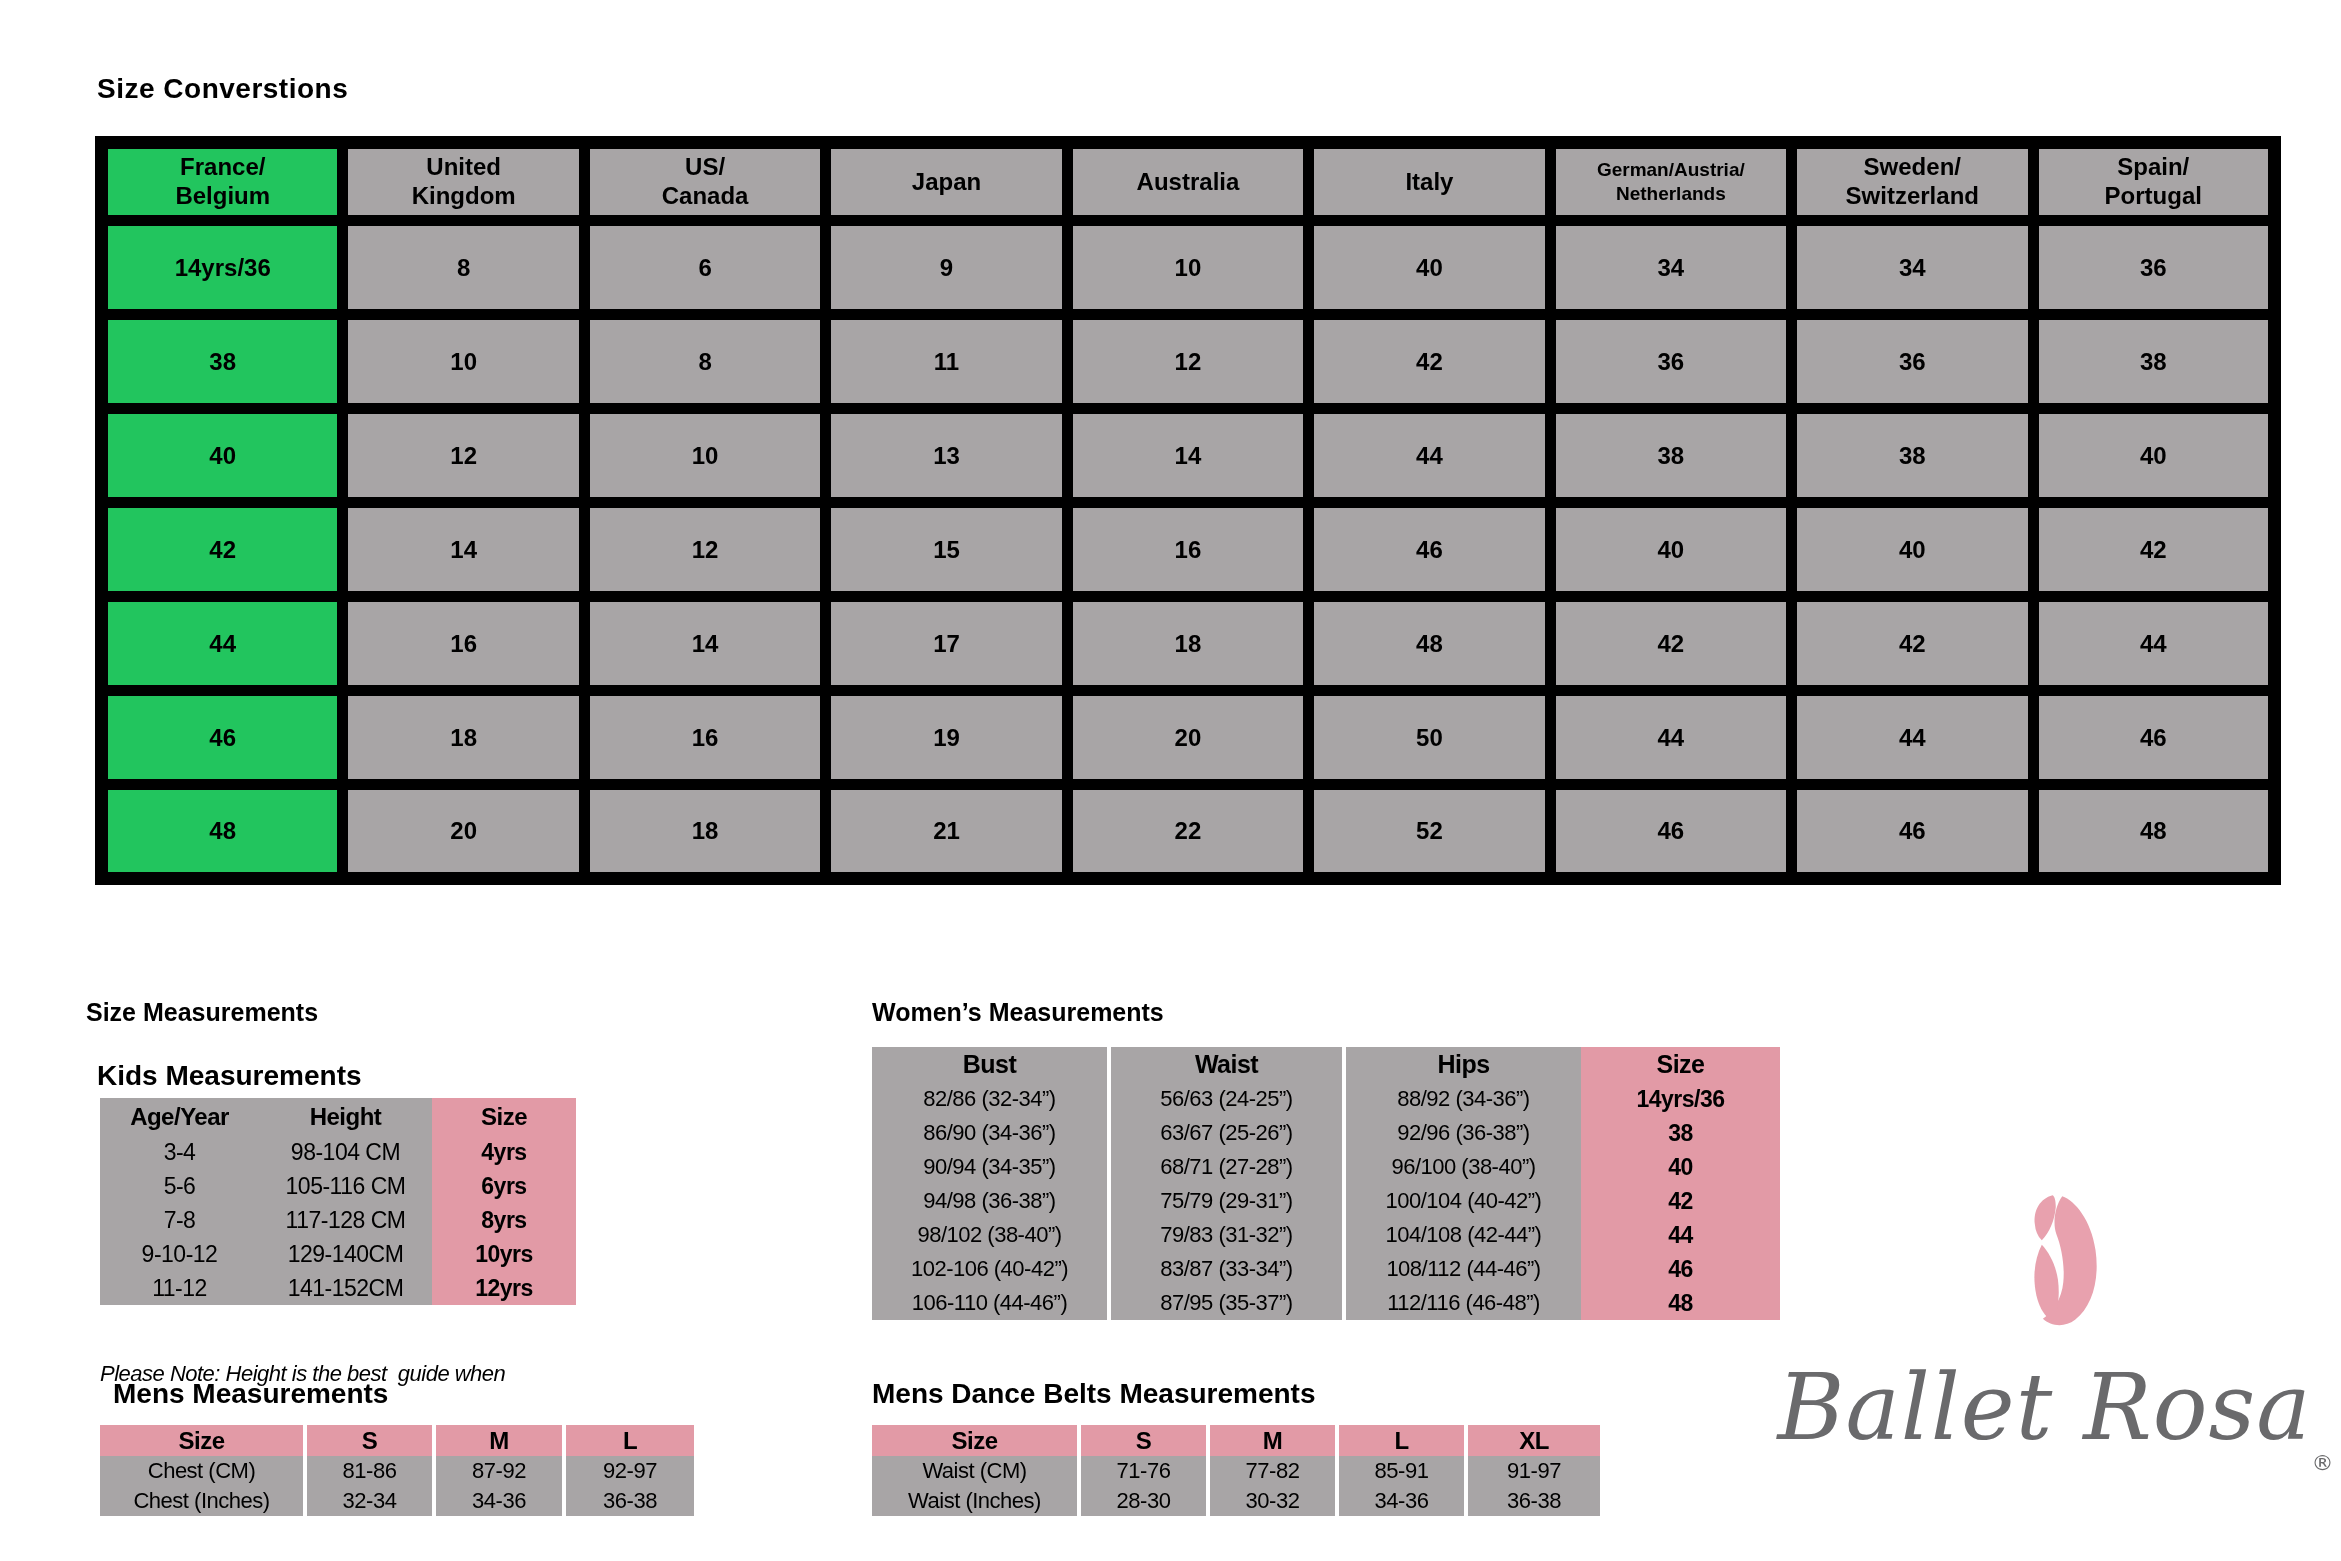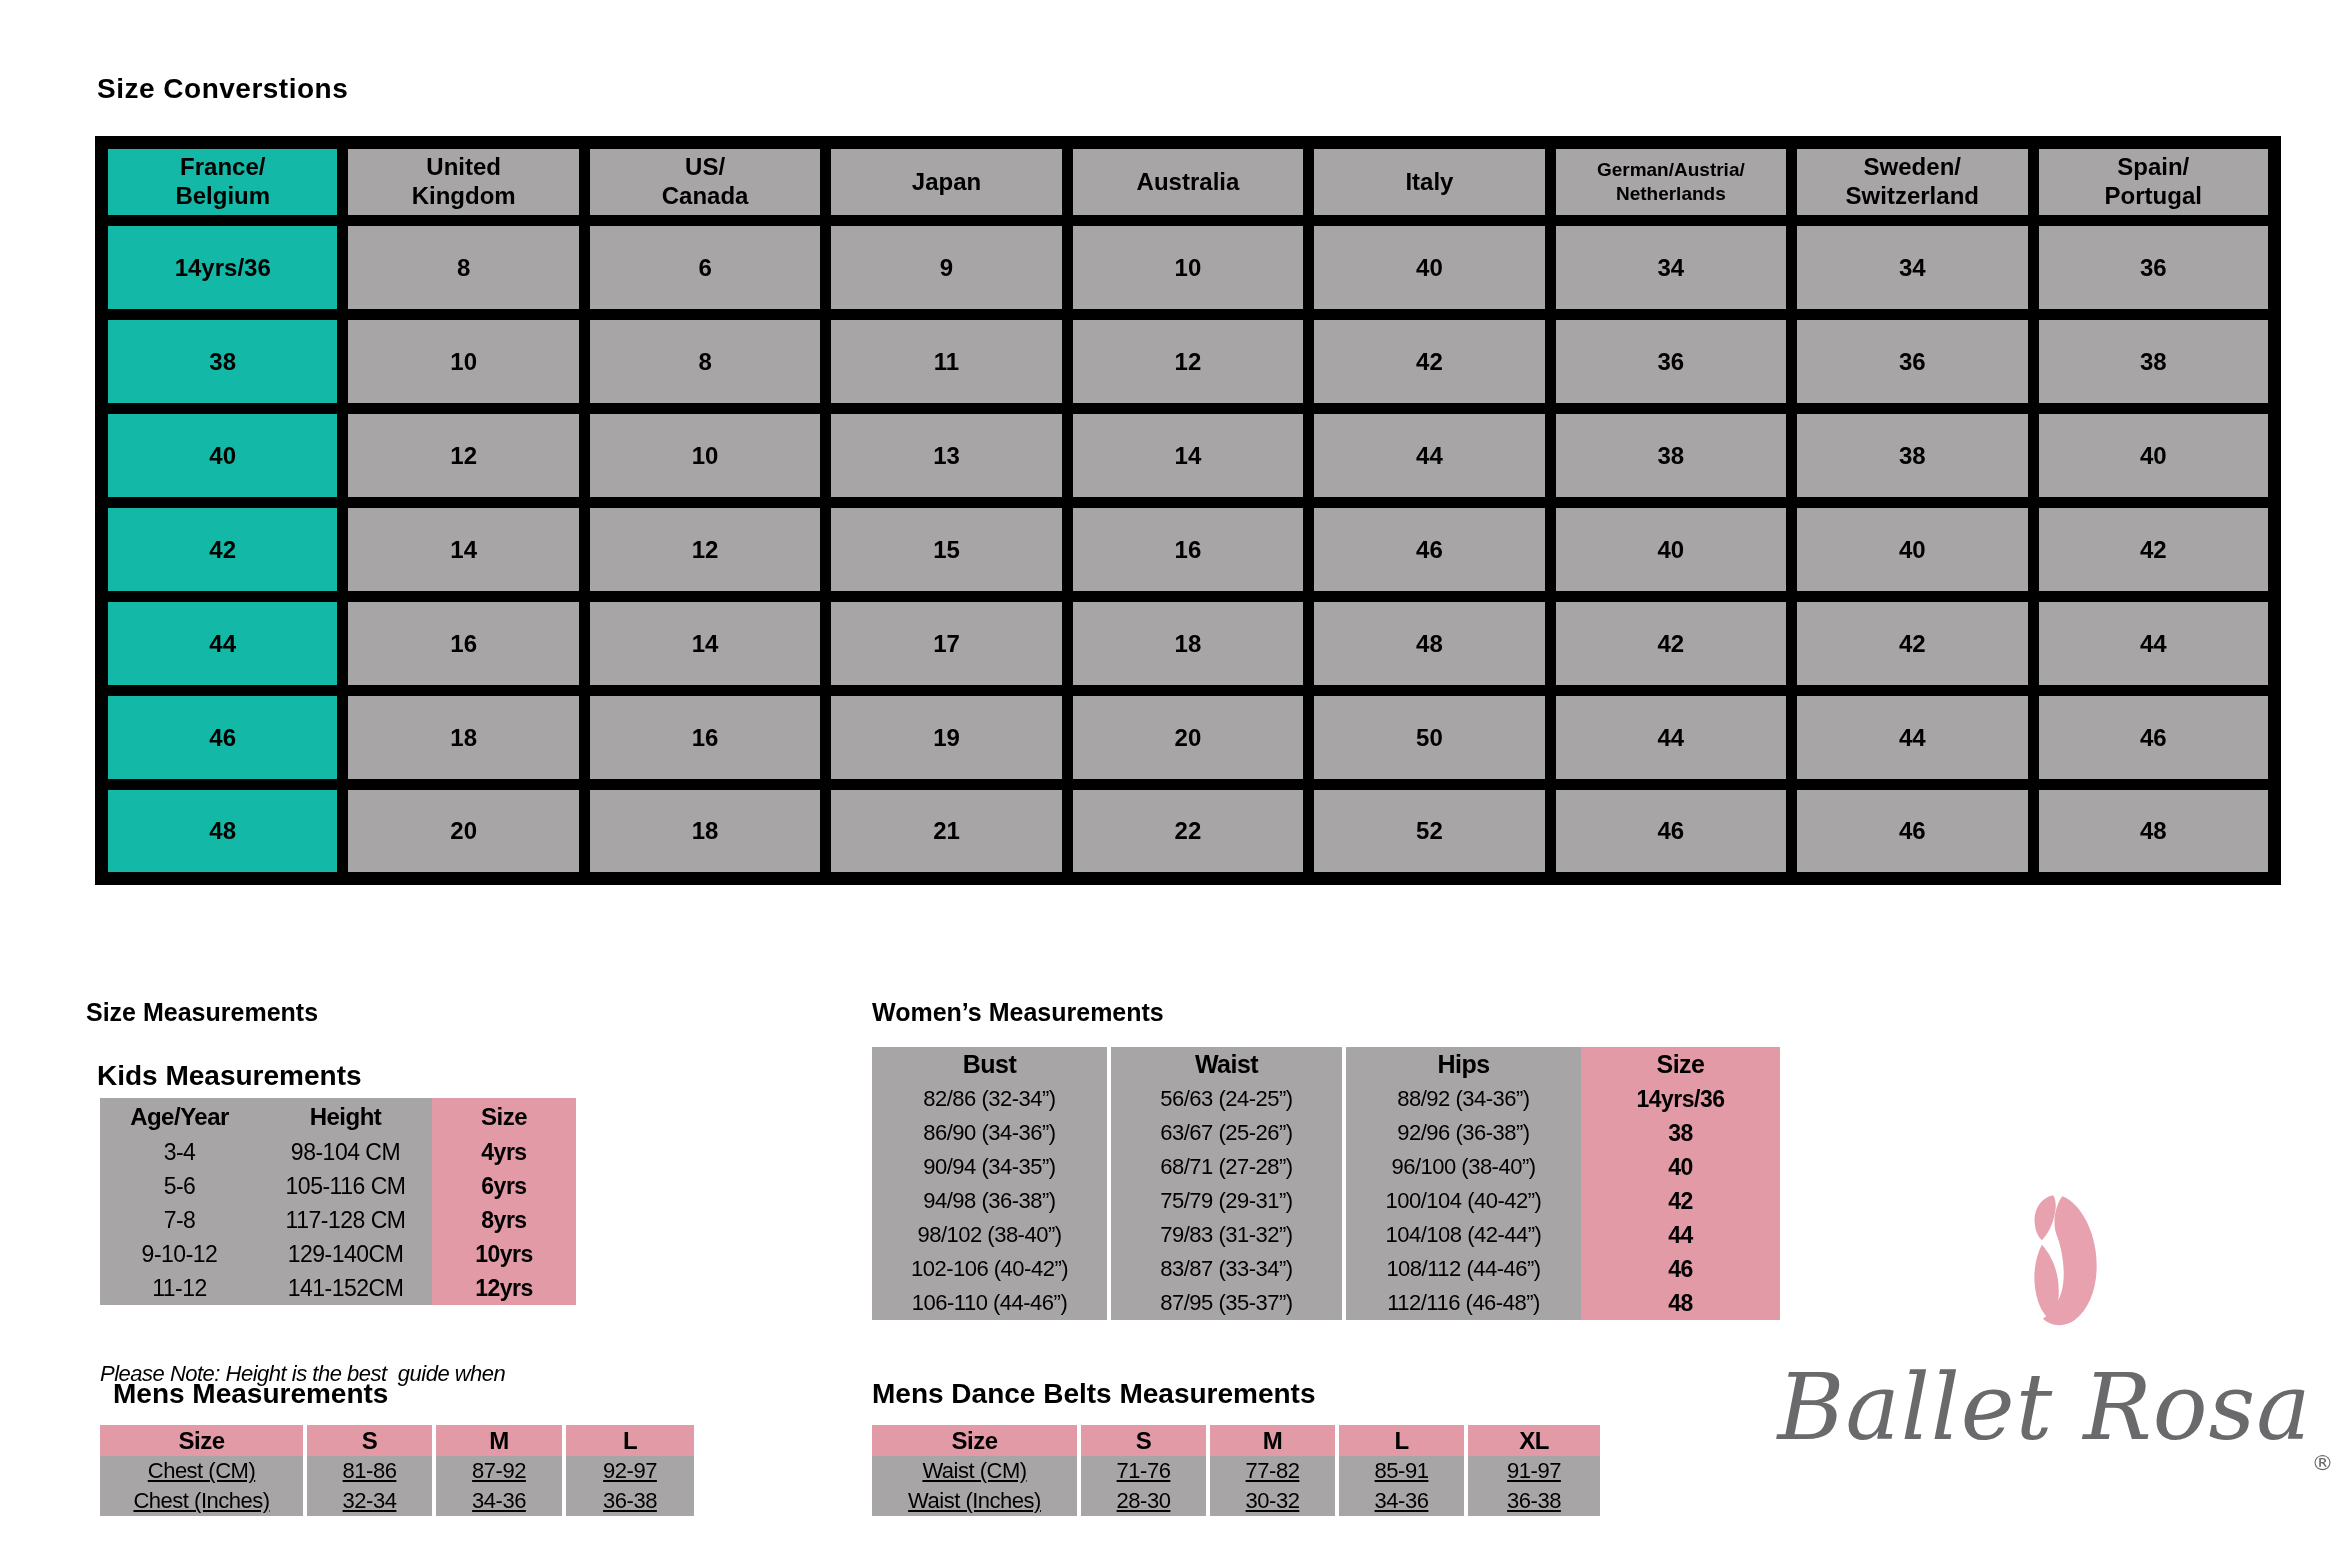--- a/index.html
+++ b/index.html
@@ -31,21 +31,21 @@
     background:#a8a5a6;
     font-weight:bold;
     white-space:pre-line;
     padding:0;
   }
   .conv thead tr{height:78px;}
   .conv tbody tr{height:94px;}
   .conv th{font-size:24px;line-height:1.2;}
   .conv td{font-size:24px;}
   .conv th.small{font-size:19px;line-height:1.25;}
-  .conv th:first-child,.conv td:first-child{background:#14b8a6;}
+  .conv th:first-child,.conv td:first-child{background:#22c55e;}
 
   
   .sub{border-collapse:separate;border-spacing:0;table-layout:fixed;}
   .sub th,.sub td{
     text-align:center;vertical-align:middle;
     padding:0;letter-spacing:-0.5px;
     background:#a8a5a6;
     white-space:nowrap;
   }
   .sub th{font-weight:bold;font-size:24px;}
@@ -62,21 +62,21 @@
   .wom thead tr{height:35px;}
   .wom tbody tr{height:34px;}
   .wom th{font-size:25px;}
   .wom th:nth-child(2),.wom td:nth-child(2),
   .wom th:nth-child(3),.wom td:nth-child(3){border-left:4.2px solid #fff;}
   .wom th:nth-child(4),.wom td:nth-child(4){background:#e29aa6;}
   .wom td:nth-child(4){font-weight:bold;font-size:23px;}
 
   
   .men thead tr{height:31px;}
-  .men tbody tr{height:30px;text-decoration:underline;}
+  .men tbody tr{height:30px;}
   .men th{background:#e29aa6;}
   .men th + th,.men td + td{border-left:4.2px solid #fff;}
 
   
   .note{
     font-size:22px;font-style:italic;line-height:26px;
     white-space:pre-wrap;letter-spacing:-0.5px;
   }
 
   

